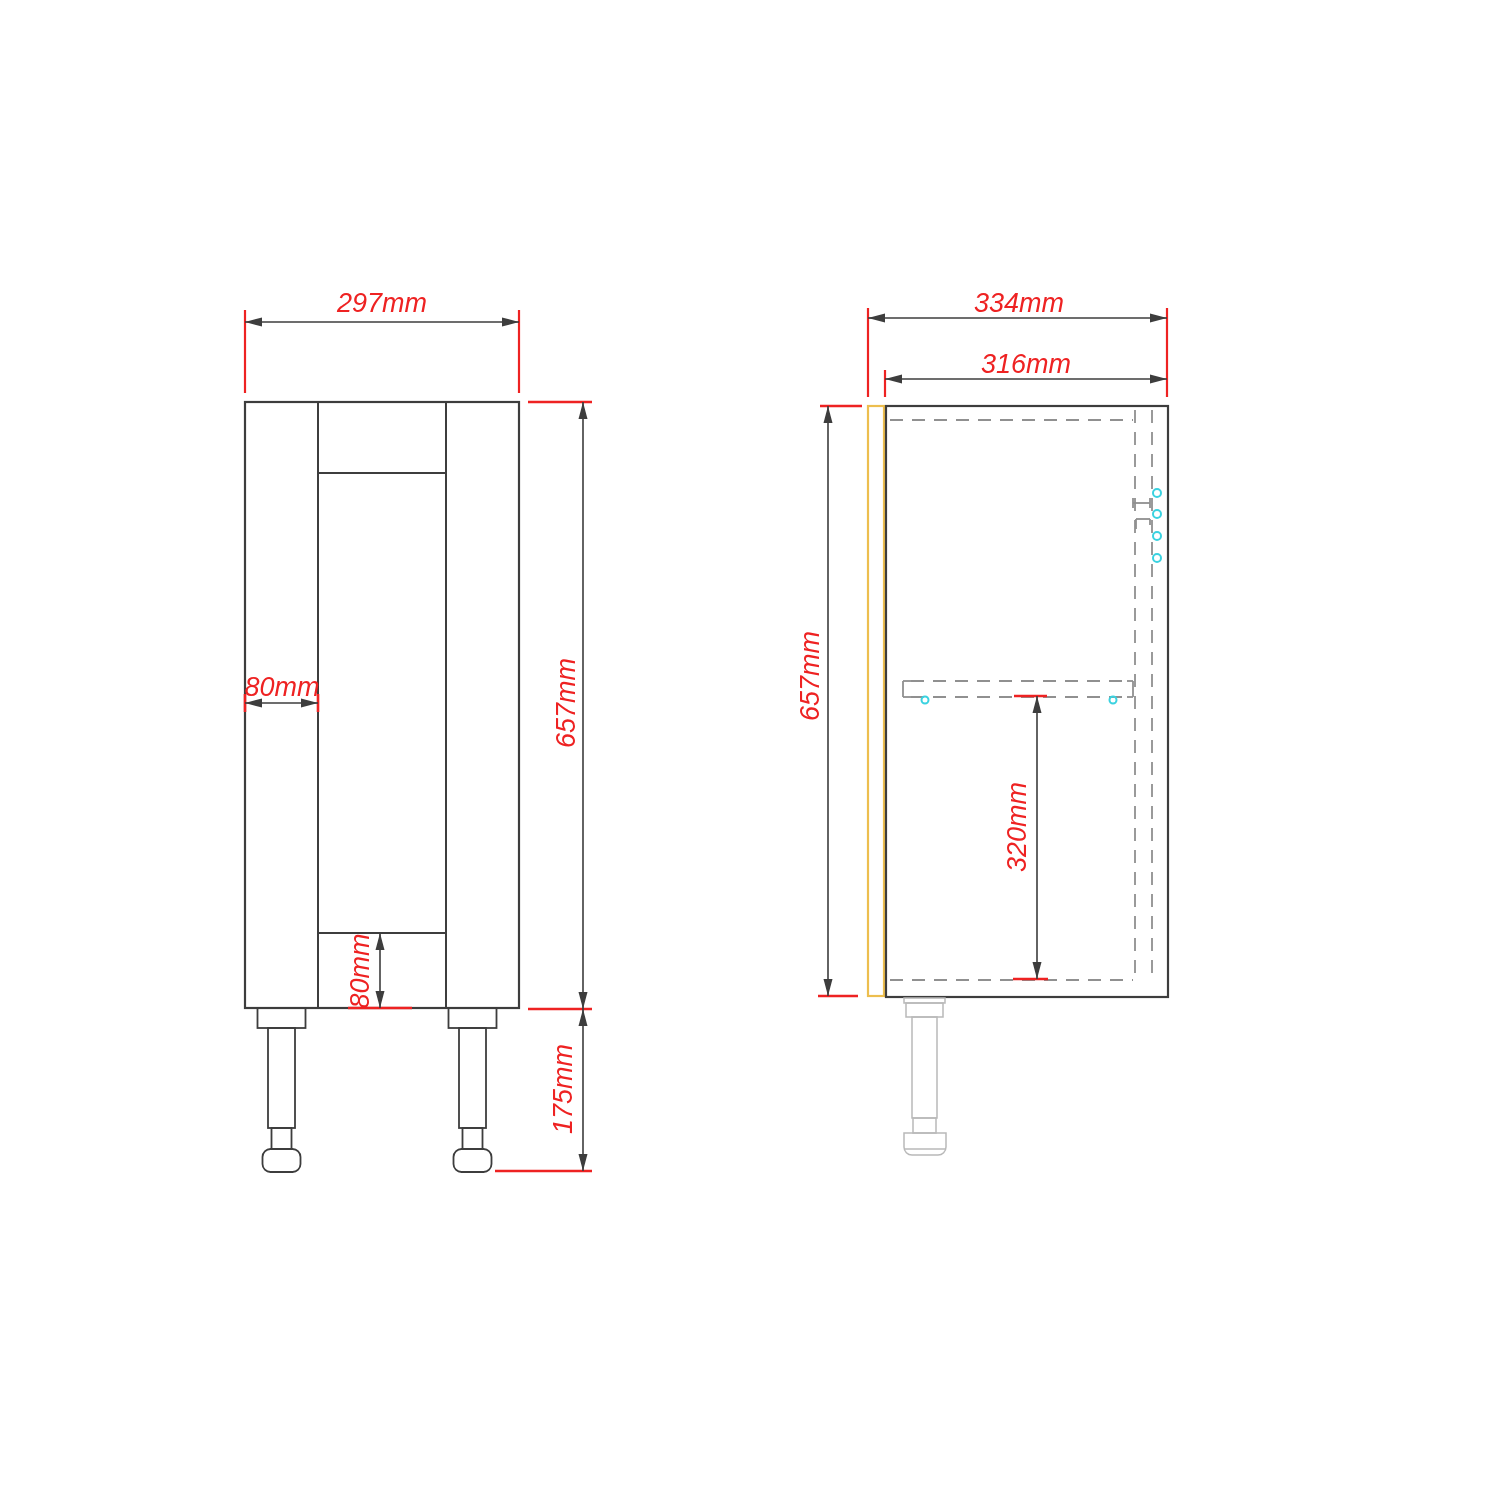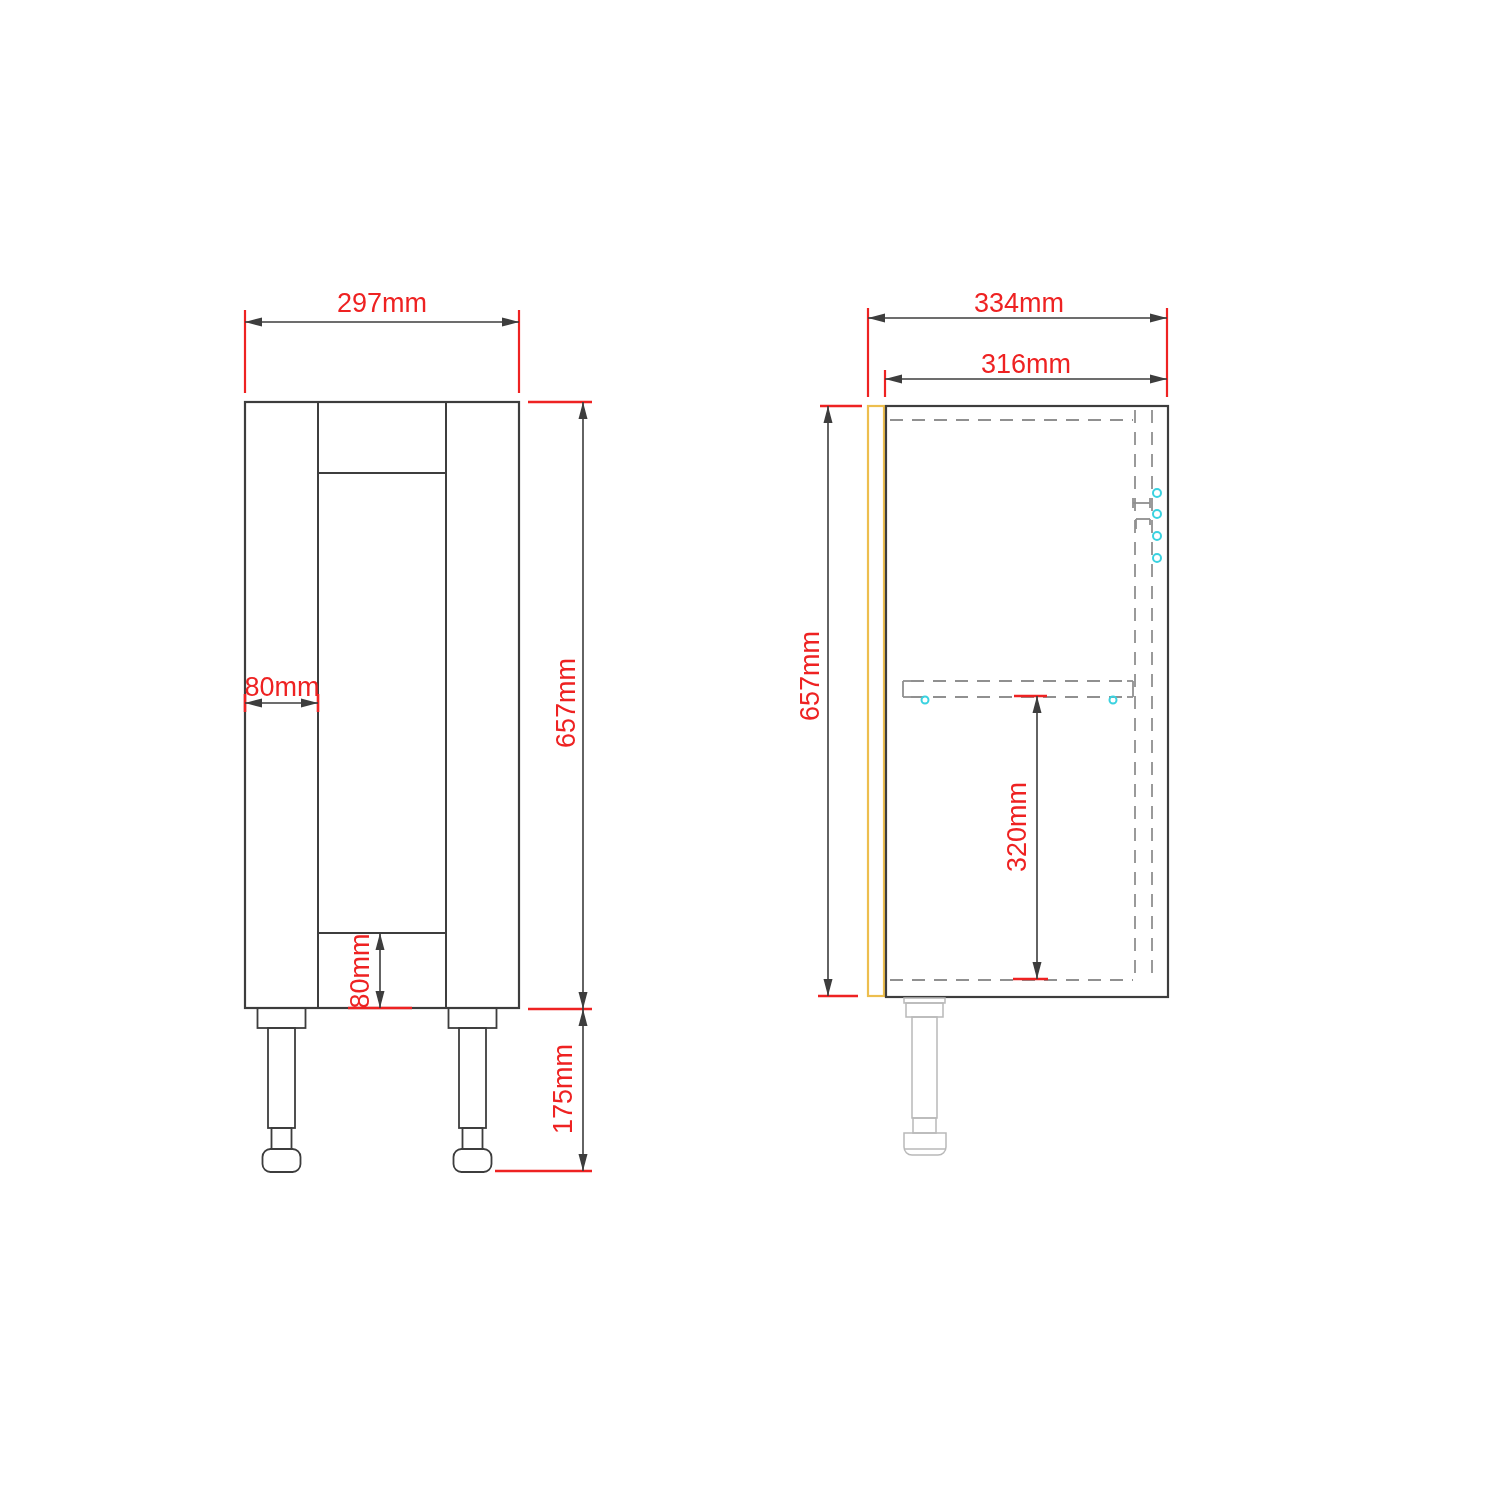--- a/index.html
+++ b/index.html
@@ -7,20 +7,21 @@
     padding: 0;
     background: #ffffff;
     font-family: "Liberation Sans", "DejaVu Sans", sans-serif;
   }
   .canvas-wrap {
     width: 1500px;
     height: 1500px;
     background: #fdba74;
     position: relative;
     overflow: hidden;
+    font-style: italic;
   }
   svg { display: block; }
   text {
     font-family: "Liberation Sans", "DejaVu Sans", sans-serif;
   }
 </style>
 </head>
 <body>
 
 <div class="canvas-wrap">

